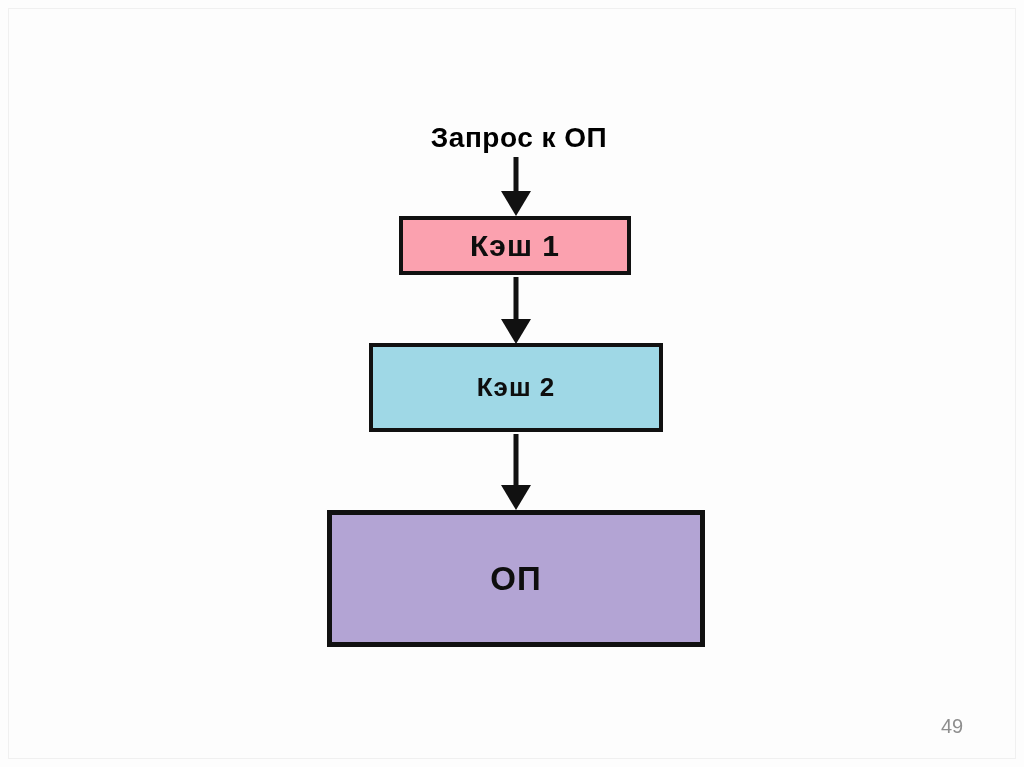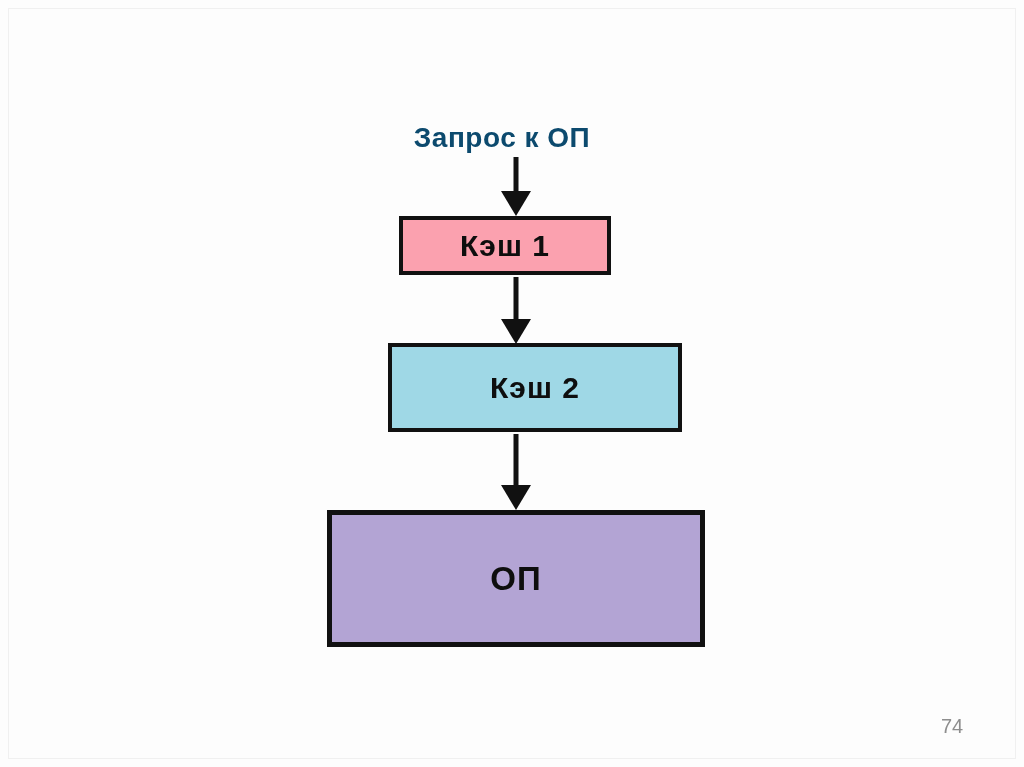--- a/index.html
+++ b/index.html
@@ -16,27 +16,27 @@
     font-family: "Liberation Sans", sans-serif;
   }
   .frame {
     position: absolute;
     inset: 8px;
     border: 1px solid var(--frame-border, #f0f0f0);
     pointer-events: none;
   }
   .diagram-title {
     position: absolute;
-    left: 352px;
+    left: 369px;
     top: 122px;
     width: 300px;
     text-align: center;
     font-size: 28px;
     font-weight: bold;
-    color: #0c4a6e;
+    color: #000000;
     letter-spacing: 0.5px;
     white-space: nowrap;
   }
   .arrow {
     position: absolute;
     width: 30px;
   }
   .arrow .shaft {
     position: absolute;
     left: 50%;
@@ -64,31 +64,31 @@
     position: absolute;
     box-sizing: border-box;
     display: flex;
     align-items: center;
     justify-content: center;
     font-weight: bold;
     color: #0e0e0e;
     letter-spacing: 1px;
   }
   .box-cache1 {
-    left: 399px; top: 216px; width: 212px; height: 59px;
+    left: 399px; top: 216px; width: 232px; height: 59px;
     background: var(--cache1-fill, #fba1af);
     border: 4px solid var(--stroke, #111);
     font-size: 30px;
     justify-content: center;
   }
   .box-cache2 {
-    left: 388px; top: 343px; width: 294px; height: 89px;
+    left: 369px; top: 343px; width: 294px; height: 89px;
     background: var(--cache2-fill, #9fd8e6);
     border: 4px solid var(--stroke, #111);
-    font-size: 30px;
+    font-size: 26px;
   }
   .box-main-memory {
     left: 327px; top: 510px; width: 378px; height: 137px;
     background: var(--main-memory-fill, #b3a4d4);
     border: 5px solid var(--stroke, #111);
     font-size: 33px;
     justify-content: center;
   }
   .page-number {
     position: absolute;
@@ -126,14 +126,14 @@
 
   <div class="arrow a3">
     <div class="shaft"></div>
     <div class="head"></div>
   </div>
 
   <div class="box box-main-memory">
     <span>ОП</span>
   </div>
 
-  <div class="page-number">74</div>
+  <div class="page-number">49</div>
 </div>
 
 </body></html>

